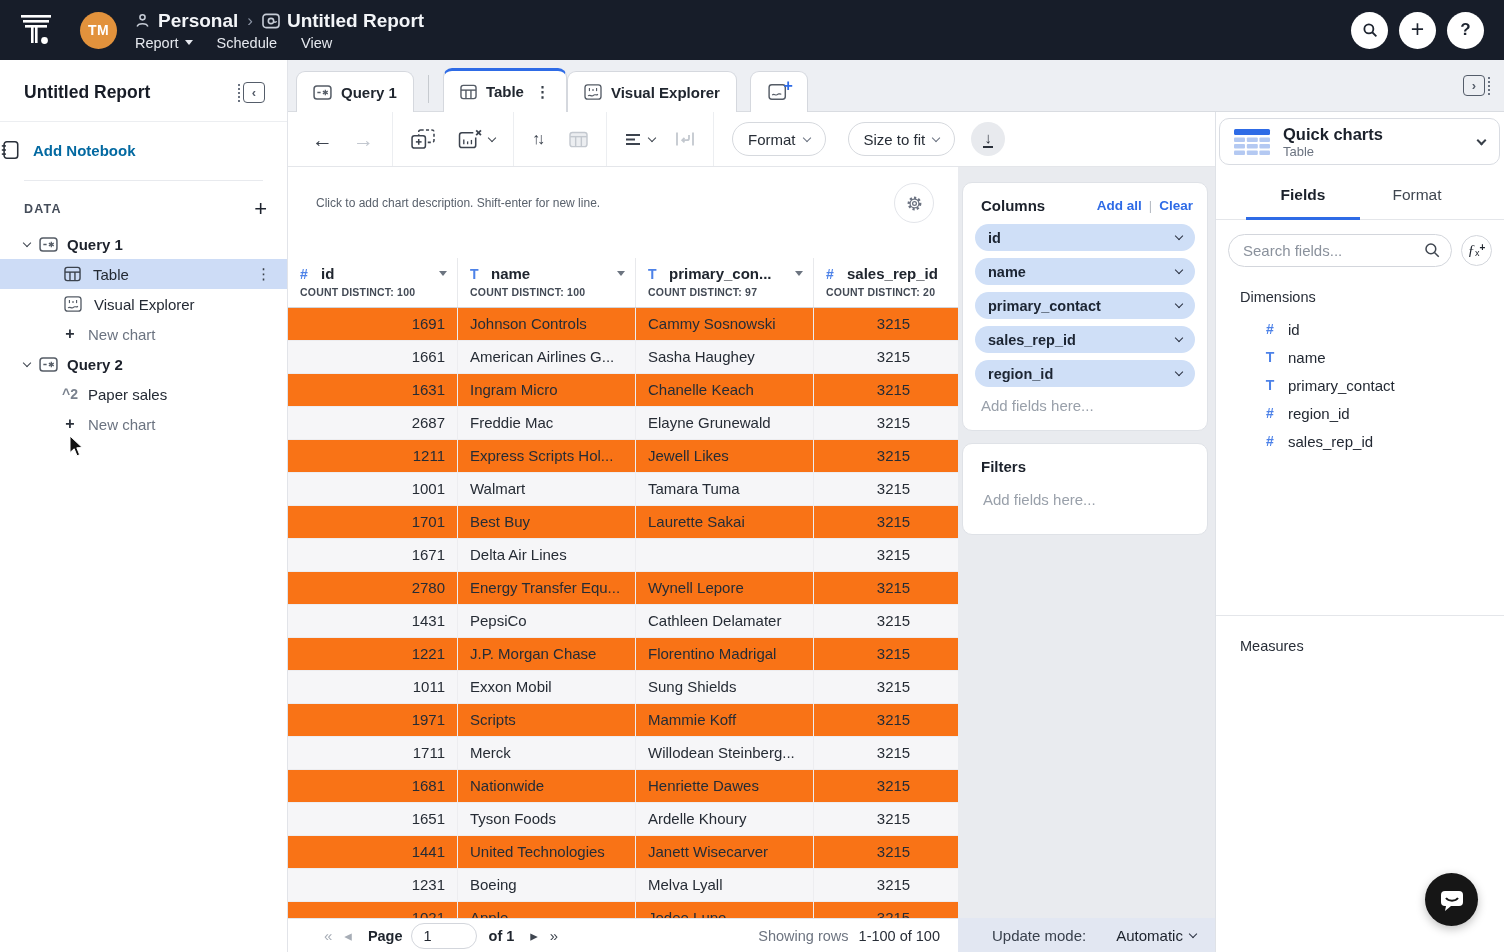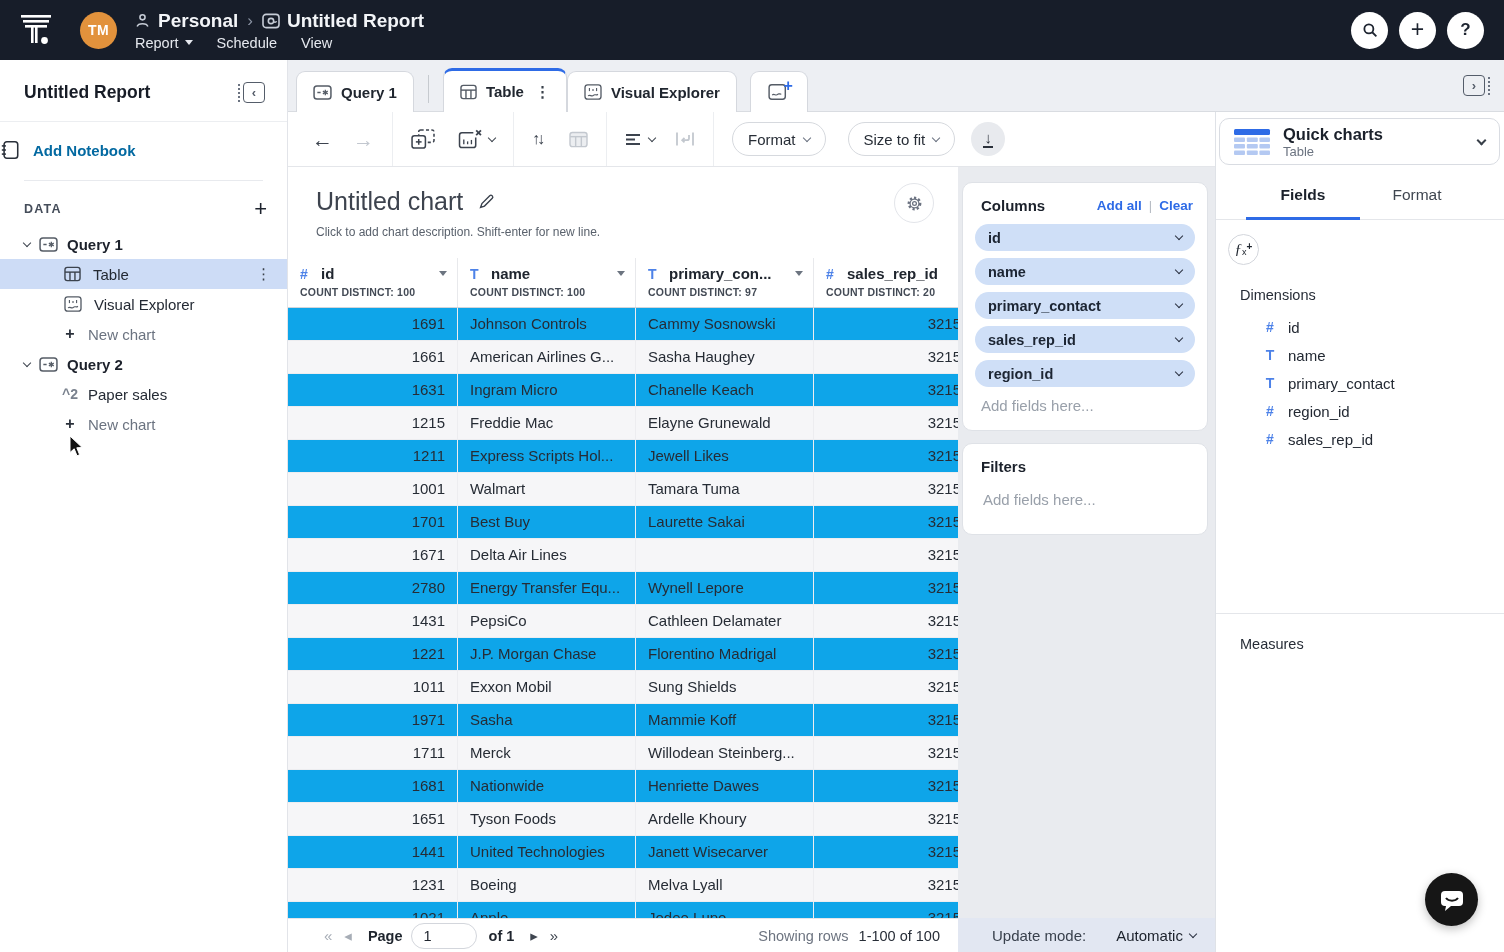--- a/index.html
+++ b/index.html
@@ -104,26 +104,26 @@
   .th:last-child { border-right:none; }
   .c0 { width:170px; } .c1 { width:178px; } .c2 { width:178px; } .c3 { width:150px; }
   .th-main { display:flex; align-items:center; font-size:15px; font-weight:600; color:#20262f; }
   .dtype { color:#4d82e8; font-weight:700; font-size:14px; width:15px; flex:none; }
   .th-label { margin-left:6px; }
   .th-caret { margin-left:auto; width:0; height:0; border-left:4.5px solid transparent;
     border-right:4.5px solid transparent; border-top:5.5px solid #6c7480; }
   .th-caret.hide { visibility:hidden; }
   .th-stat { font-size:10.5px; font-weight:700; color:#434a55; margin-top:4px; letter-spacing:.2px; white-space:nowrap; }
   .g-body { height:610px; overflow:hidden; }
-  .g-row { display:flex; height:33px; border-bottom:1px solid #ededf0; background:#0ea5e9; }
+  .g-row { display:flex; height:33px; border-bottom:1px solid #ededf0; background:#f97316; }
   .g-row.alt { background:#f6f6f8; }
   .cell { font-size:15px; color:#262c35; line-height:32px; padding:0 12px; border-right:1px solid #ededf0;
     white-space:nowrap; overflow:hidden; }
   .cell:last-child { border-right:none; }
-  .cell.c0 { text-align:right; } .cell.c3 { text-align:right; padding-right:3px; }
+  .cell.c0 { text-align:right; } .cell.c3 { text-align:center; padding-right:3px; }
 
   .page-footer { height:34px; border-top:1px solid #e4e6ea; display:flex; align-items:center;
     padding:0 18px 0 30px; flex:none; background:#fff; }
   .pg-ico { font-size:15px; cursor:pointer; padding:0 6px; }
   .pg-light { color:#a7adb6; } .pg-dark { color:#3f4650; }
   .pg-label { font-size:14.5px; font-weight:700; color:#1f252e; margin:0 8px 0 10px; }
   .pg-input { width:66px; height:26px; border:1px solid #d3d6dc; border-radius:13px; padding:0 12px;
     font-size:14.5px; font-family:inherit; color:#20262f; outline:none; }
   .pg-of { font-size:14.5px; font-weight:700; color:#1f252e; margin:0 10px 0 12px; }
   .showing { margin-left:auto; display:flex; gap:10px; font-size:14.5px; }
@@ -482,28 +482,20 @@
             </button>
             <span class="dl-btn">
               <span class="dl-glyph">↓</span>
             </span>
           </div>
 
           <div class="content-row">
 
             <div class="table-content">
               <div class="chart-head">
-                <div class="chart-title-row">
-                  <span class="chart-title">Untitled chart</span>
-                  <span class="pencil">
-                    <svg width="17" height="17" viewBox="0 0 20 20" fill="none" stroke="#39404c" stroke-width="1.6">
-                      <path d="M3 17l1.6-4.6L13.8 3.2a2 2 0 0 1 2.8 0l.2.2a2 2 0 0 1 0 2.8L7.6 15.4 3 17z"></path>
-                    </svg>
-                  </span>
-                </div>
                 <div class="chart-desc">Click to add chart description. Shift-enter for new line.</div>
                 <div class="gear-btn">
                   <svg width="19" height="19" viewBox="0 0 24 24" fill="none" stroke="#6b7280">
                     <circle cx="12" cy="12" r="7.2" stroke-width="3" stroke-dasharray="2.8 2.6"></circle>
                     <circle cx="12" cy="12" r="5.6" stroke-width="1.6"></circle>
                     <circle cx="12" cy="12" r="2.4" stroke-width="1.6"></circle>
                   </svg>
                 </div>
               </div>
               <div class="grid-wrap">
@@ -555,21 +547,21 @@
                         <div class="cell c2">Sasha Haughey</div>
                         <div class="cell c3">3215</div>
                       </div>
                       <div class="g-row">
                         <div class="cell c0">1631</div>
                         <div class="cell c1">Ingram Micro</div>
                         <div class="cell c2">Chanelle Keach</div>
                         <div class="cell c3">3215</div>
                       </div>
                       <div class="g-row alt">
-                        <div class="cell c0">1215</div>
+                        <div class="cell c0">2687</div>
                         <div class="cell c1">Freddie Mac</div>
                         <div class="cell c2">Elayne Grunewald</div>
                         <div class="cell c3">3215</div>
                       </div>
                       <div class="g-row">
                         <div class="cell c0">1211</div>
                         <div class="cell c1">Express Scripts Hol...</div>
                         <div class="cell c2">Jewell Likes</div>
                         <div class="cell c3">3215</div>
                       </div>
@@ -610,21 +602,21 @@
                         <div class="cell c3">3215</div>
                       </div>
                       <div class="g-row alt">
                         <div class="cell c0">1011</div>
                         <div class="cell c1">Exxon Mobil</div>
                         <div class="cell c2">Sung Shields</div>
                         <div class="cell c3">3215</div>
                       </div>
                       <div class="g-row">
                         <div class="cell c0">1971</div>
-                        <div class="cell c1">Sasha</div>
+                        <div class="cell c1">Scripts</div>
                         <div class="cell c2">Mammie Koff</div>
                         <div class="cell c3">3215</div>
                       </div>
                       <div class="g-row alt">
                         <div class="cell c0">1711</div>
                         <div class="cell c1">Merck</div>
                         <div class="cell c2">Willodean Steinberg...</div>
                         <div class="cell c3">3215</div>
                       </div>
                       <div class="g-row">
@@ -746,20 +738,29 @@
               <span class="qc-title" style="display:block;">Quick charts</span>
               <span class="qc-sub" style="display:block;">Table</span>
             </span>
             <span class="chev"></span>
           </div>
           <div class="rp-tabs">
             <div class="rp-tab active">Fields</div>
             <div class="rp-tab">Format</div>
           </div>
           <div class="search-row">
+            <span class="search-wrap">
+              <input class="search-input" placeholder="Search fields..." style="">
+              <span class="search-glyph">
+                <svg width="18" height="18" viewBox="0 0 24 24" fill="none" stroke="#3f4650" stroke-width="2">
+                  <circle cx="10.5" cy="10.5" r="6.5"></circle>
+                    <line x1="15.3" y1="15.3" x2="21" y2="21"></line>
+                </svg>
+              </span>
+            </span>
             <span class="fx-btn">
                 <i>ƒ</i>
                 <span class="fx-x">x</span>
                 <span class="fx-plus">+</span>
               </span>
           </div>
           <div class="dims-label">Dimensions</div>
           <div class="dim-list">
               <div class="dim-item">
                 <span class="dim-ico">#</span>

